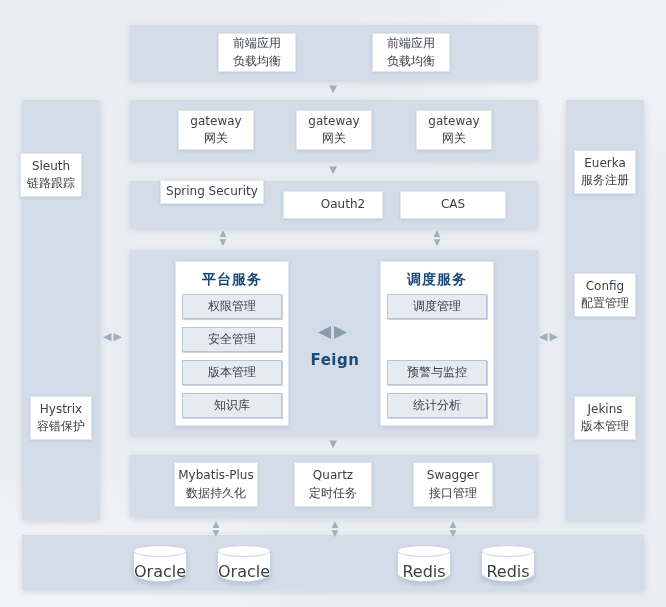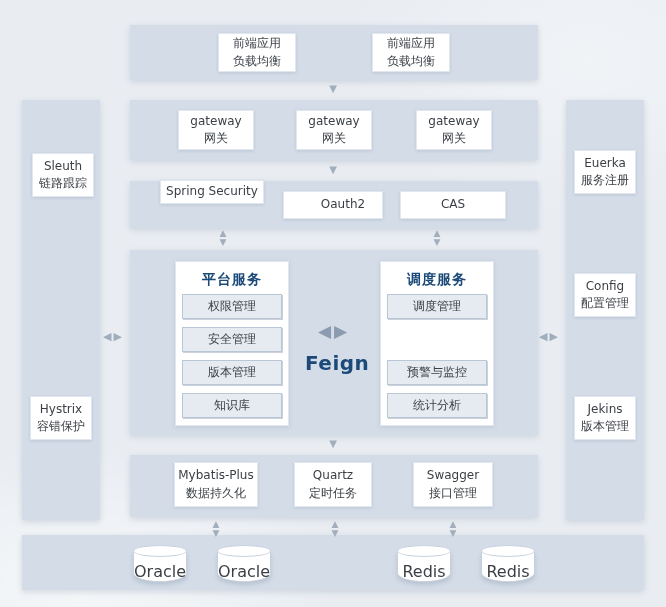--- a/index.html
+++ b/index.html
@@ -18,21 +18,21 @@
         font-size:12px;color:#3a3f45;line-height:1.45;text-align:center;}
   .panel{position:absolute;background:#fff;border:1px solid #e1e7ef;box-shadow:0 1px 4px rgba(130,145,165,.25);}
   .panel-title{text-align:center;padding-top:9px;font-size:14px;font-weight:bold;color:#1b4a78;letter-spacing:1px;}
   .item{position:absolute;height:25px;background:#e6ebf2;border:1px solid #b9c6d6;box-shadow:1px 1px 0 rgba(140,155,175,.45);
         display:flex;align-items:center;justify-content:center;font-size:12px;color:#3a3f45;}
   .arrow{position:absolute;color:#a3aebc;font-size:10px;line-height:10px;width:14px;text-align:center;}
   .updown{position:absolute;width:14px;display:flex;flex-direction:column;align-items:center;
           color:#a3aebc;font-size:9px;line-height:7px;gap:2px;}
   .leftright{position:absolute;display:flex;align-items:center;color:#9fadbd;font-size:11px;gap:2px;line-height:12px;}
   .feign-arrows{position:absolute;display:flex;align-items:center;color:#8b9cb0;font-size:17px;gap:3px;line-height:17px;}
-  .feign-label{position:absolute;font-size:20px;font-weight:bold;color:#1b4a78;text-align:left;letter-spacing:.5px;}
+  .feign-label{position:absolute;font-size:15px;font-weight:bold;color:#1b4a78;text-align:center;letter-spacing:.5px;}
   .cylinder{position:absolute;width:56px;height:44px;}
   .cyl-top{position:absolute;left:0;top:0;width:54px;height:12px;background:#fff;border:1px solid #c8d2de;border-radius:50%;z-index:2;}
   .cyl-body{position:absolute;left:0;top:6px;width:54px;height:31px;background:#fff;border:1px solid #c8d2de;border-top:none;
             border-radius:0 0 27px 27px / 0 0 9px 9px;z-index:1;box-shadow:0 3px 4px rgba(120,135,155,.3);}
   .cyl-label{position:absolute;left:0;top:17px;width:54px;text-align:center;font-size:16px;color:#3a3f45;z-index:3;}
 </style>
 </head>
 <body>
 
 <div class="canvas">
@@ -99,21 +99,21 @@
   </div>
   <div class="wbox" style="left:294px;top:462px;width:78px;height:45px;">
     <span>Quartz</span>
     <span>定时任务</span>
   </div>
   <div class="wbox" style="left:413px;top:462px;width:80px;height:45px;">
     <span>Swagger</span>
     <span>接口管理</span>
   </div>
 
-  <div class="wbox" style="left:32px;top:153px;width:62px;height:44px;">
+  <div class="wbox" style="left:20px;top:153px;width:62px;height:44px;">
     <span>Sleuth</span>
     <span>链路跟踪</span>
   </div>
   <div class="wbox" style="left:30px;top:396px;width:62px;height:44px;">
     <span>Hystrix</span>
     <span>容错保护</span>
   </div>
 
   <div class="wbox" style="left:574px;top:150px;width:62px;height:44px;">
     <span>Euerka</span>

